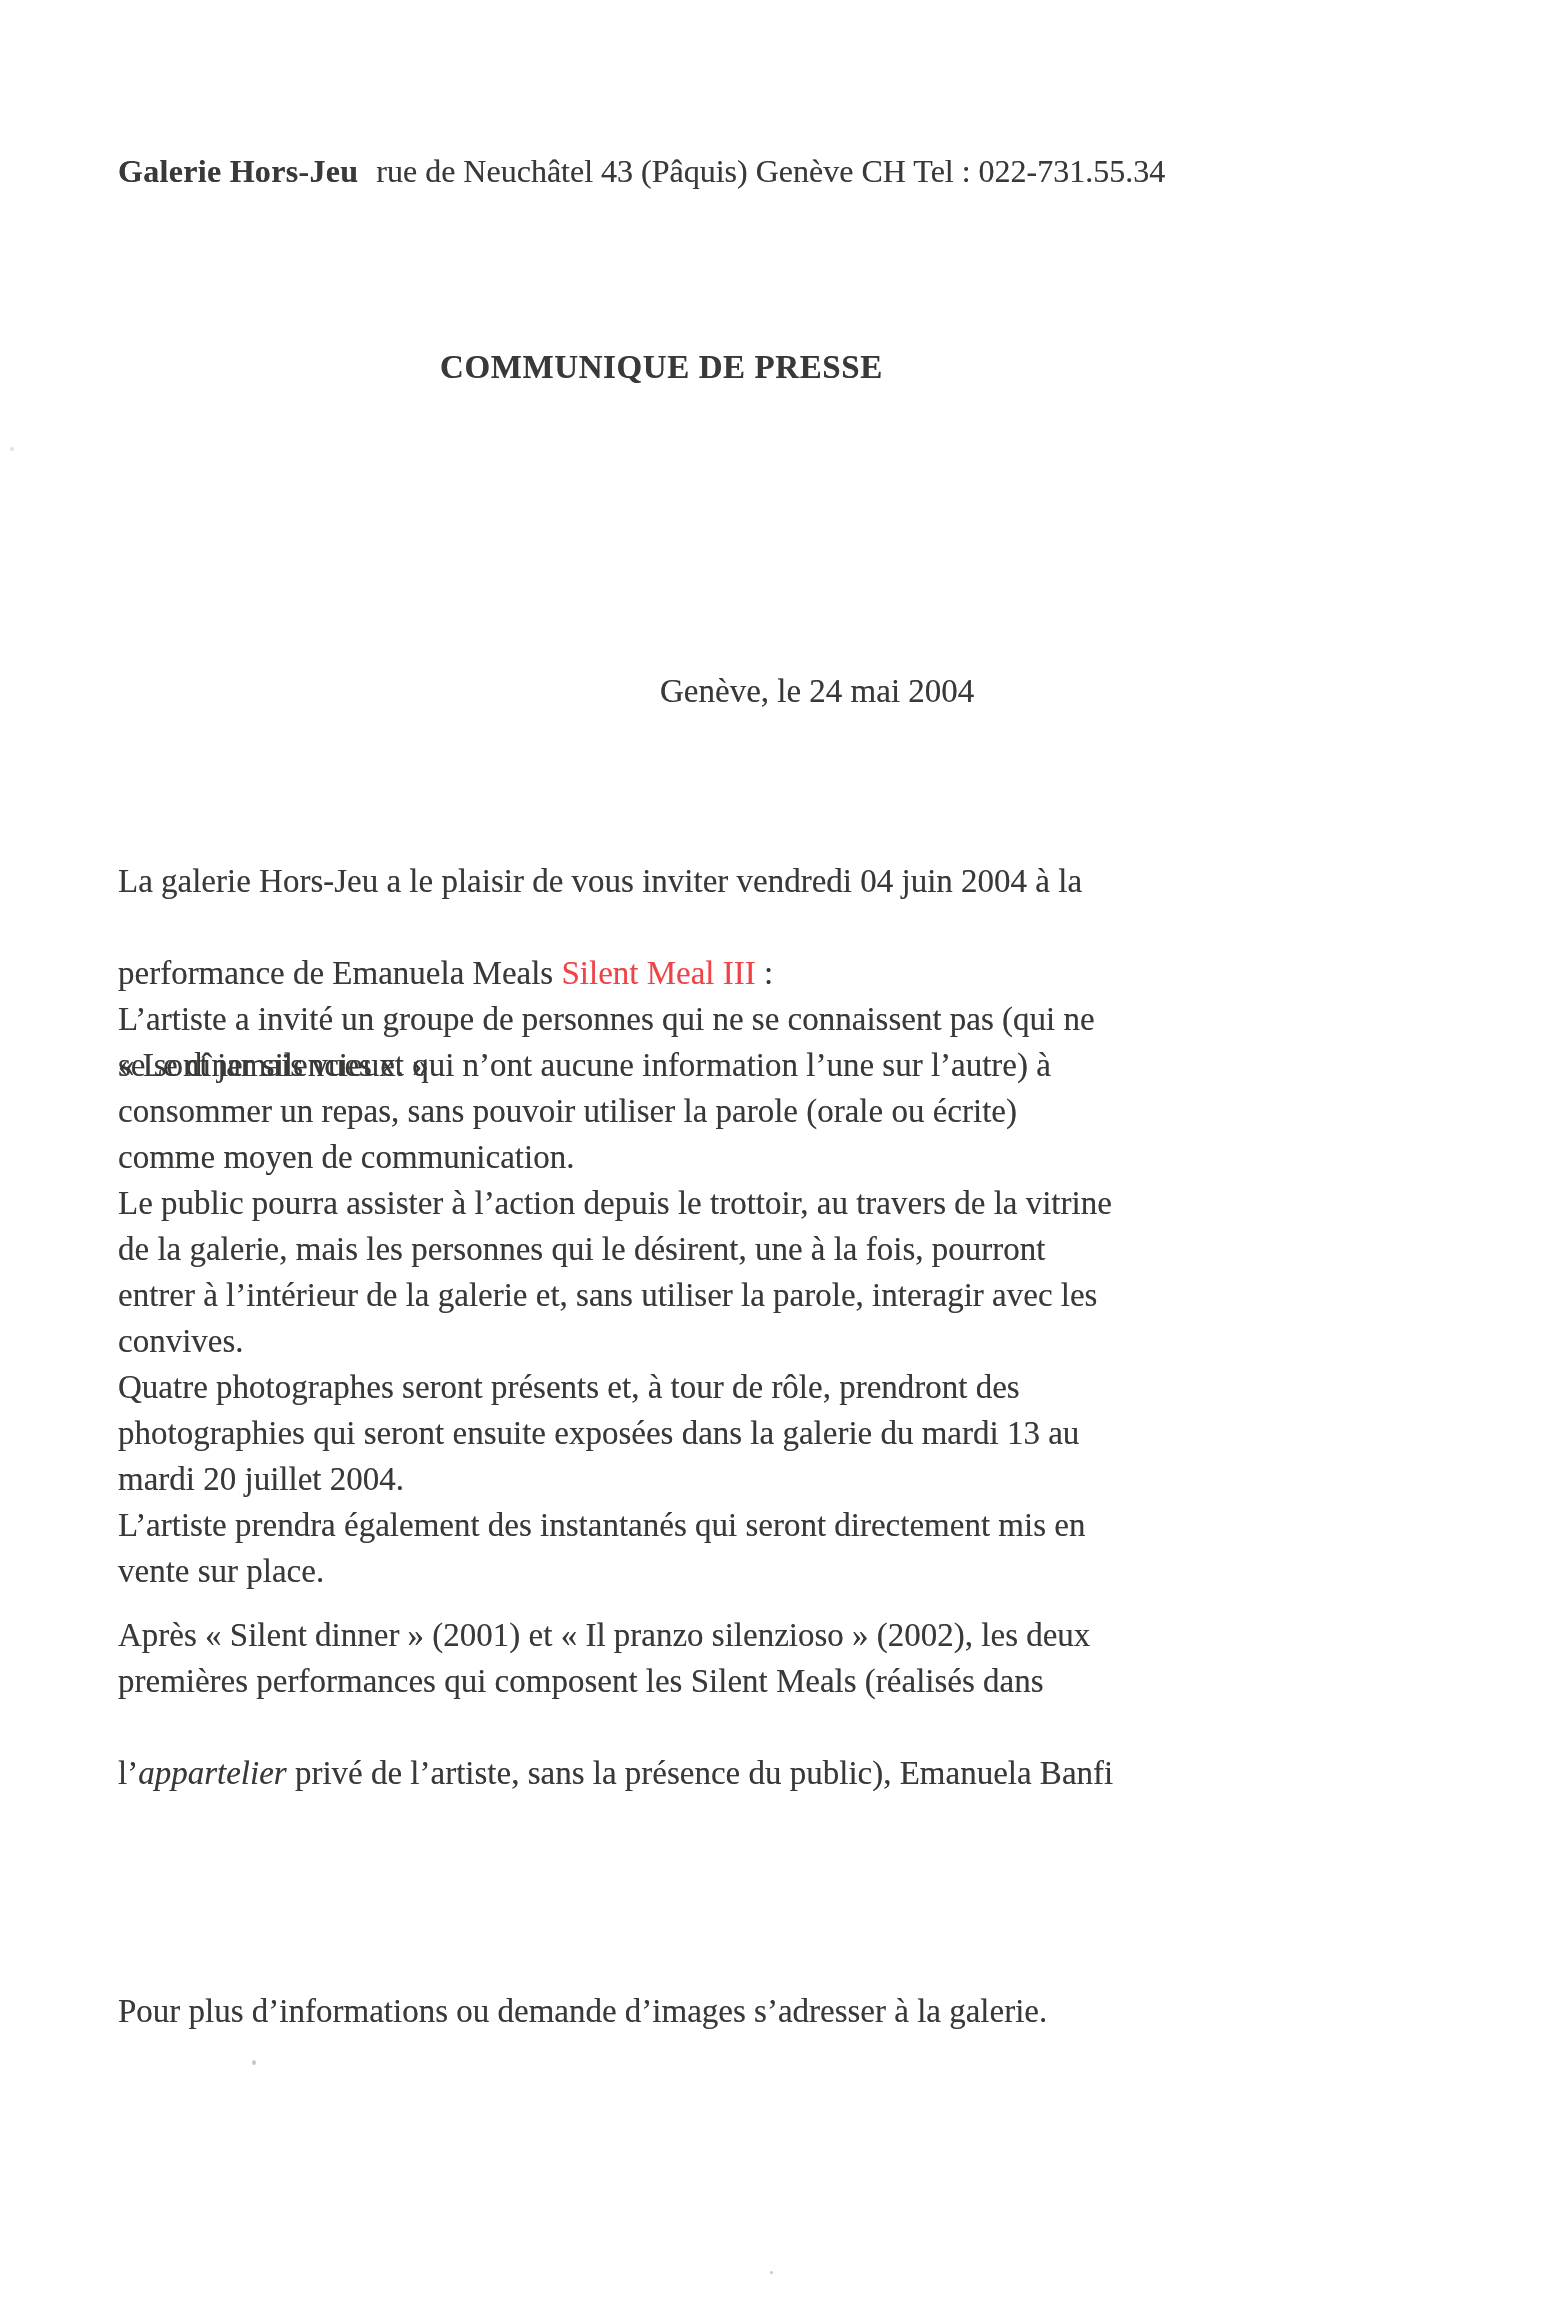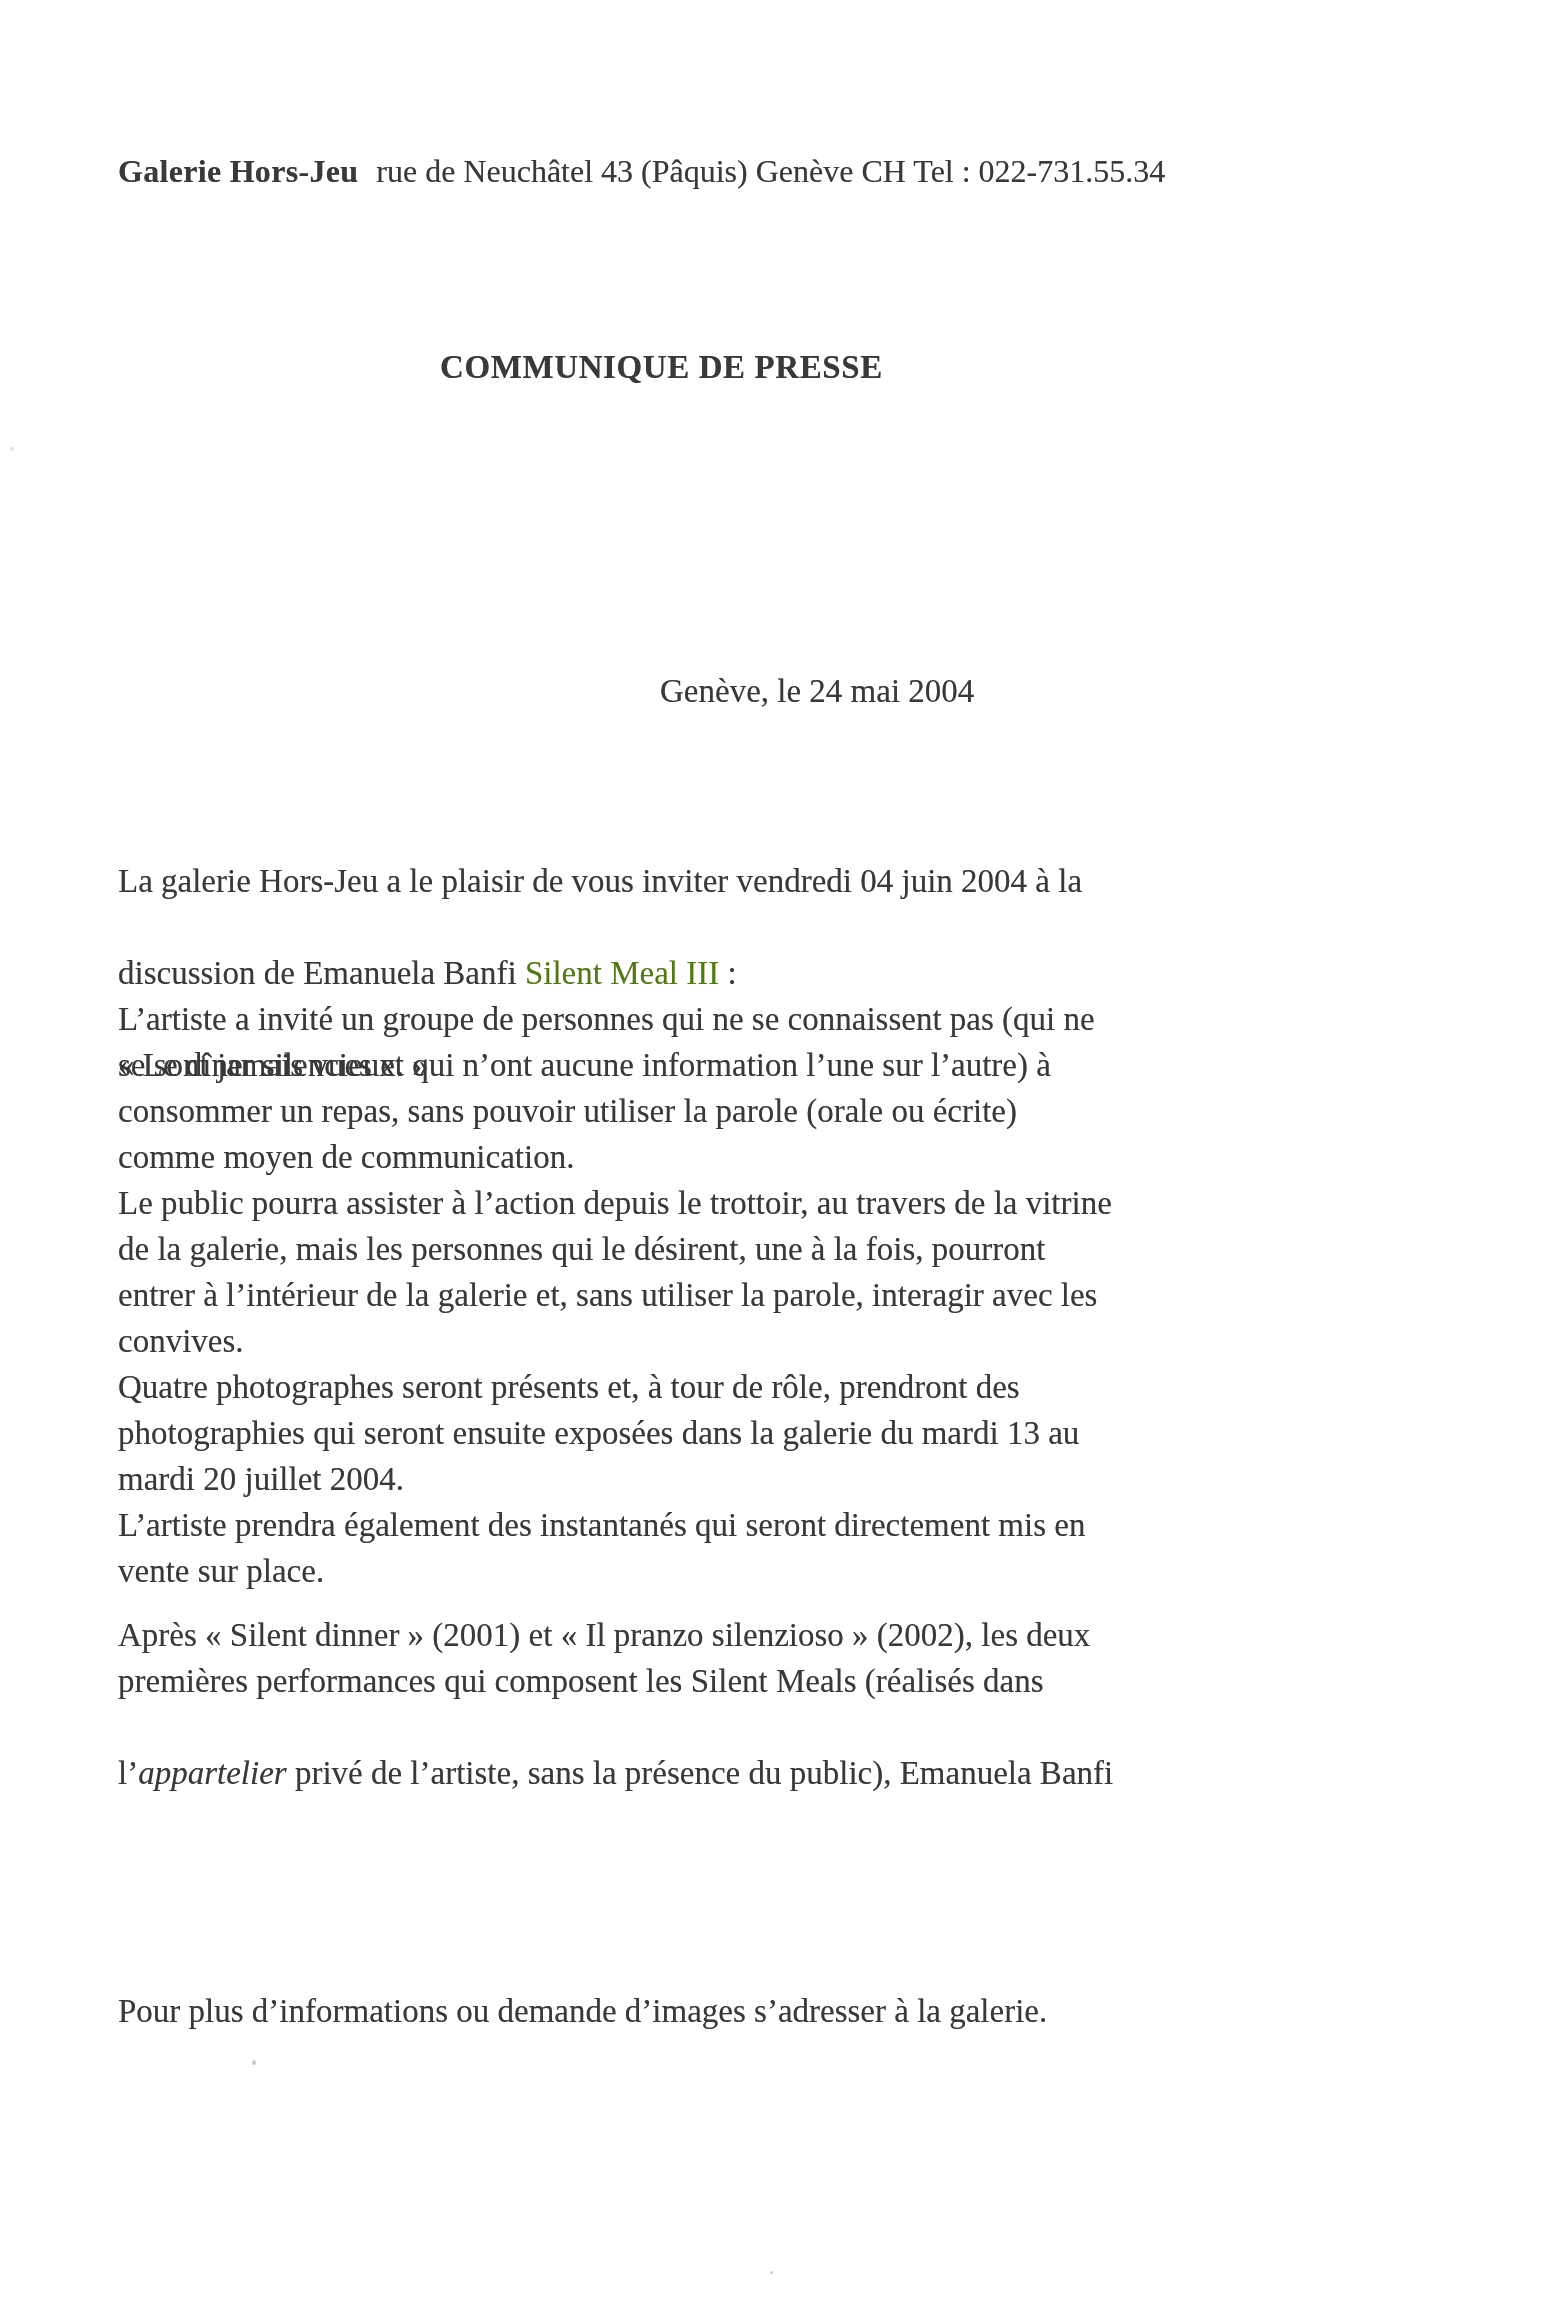--- a/index.html
+++ b/index.html
@@ -65,21 +65,21 @@
   .body-main  { top: 996px; }
   .closing    { top: 1566px; }
   .contact {
     position: absolute;
     top: 1988px;
     left: 118px;
     font-size: 33px;
     line-height: 46px;
   }
   .line { white-space: pre-line; }
-  .highlight-pink { color: #4d7c0f; text-shadow: 0 0 0.6px rgba(238, 110, 167, 0.5); }
+  .highlight-pink { color: #ef4444; text-shadow: 0 0 0.6px rgba(238, 110, 167, 0.5); }
   .italic { font-style: italic; }
   .speck {
     position: absolute;
     background: #9a9a98;
     border-radius: 50%;
     opacity: 0.55;
   }
   .speck-1 { top: 2060px; left: 252px; width: 4px; height: 5px; }
   .speck-2 { top: 2271px; left: 770px; width: 3px; height: 3px; }
   .speck-3 { top: 447px; left: 10px; width: 4px; height: 4px; opacity: 0.3; }
@@ -92,21 +92,21 @@
   <div class="letterhead ink">
     <span class="gallery-name">Galerie Hors-Jeu</span><span class="gallery-address">rue de Neuchâtel 43  (Pâquis) Genève  CH   Tel : 022-731.55.34</span>
   </div>
 
   <div class="doc-title ink">COMMUNIQUE DE PRESSE</div>
 
   <div class="dateline ink">Genève, le 24 mai 2004</div>
 
   <div class="para invitation ink">
     <div class="line">La galerie Hors-Jeu a le plaisir de vous inviter vendredi 04 juin 2004 à la</div>
-    <div class="line"><span>discussion de Emanuela Banfi </span><span class="highlight-pink">Silent Meal III</span><span> :</span></div>
+    <div class="line"><span>performance de Emanuela Meals </span><span class="highlight-pink">Silent Meal III</span><span> :</span></div>
     <div class="line">« Le dîner silencieux. »</div>
   </div>
 
   <div class="para body-main ink">L’artiste a invité un groupe de personnes qui ne se connaissent pas (qui ne
 se sont jamais vues et qui n’ont aucune information l’une sur l’autre) à
 consommer un repas, sans pouvoir utiliser la parole (orale ou écrite)
 comme moyen de communication.
 Le public pourra assister à l’action depuis le trottoir, au travers de la vitrine
 de la galerie, mais les personnes qui le désirent, une à la fois, pourront
 entrer à l’intérieur de la galerie et, sans utiliser la parole, interagir avec les

